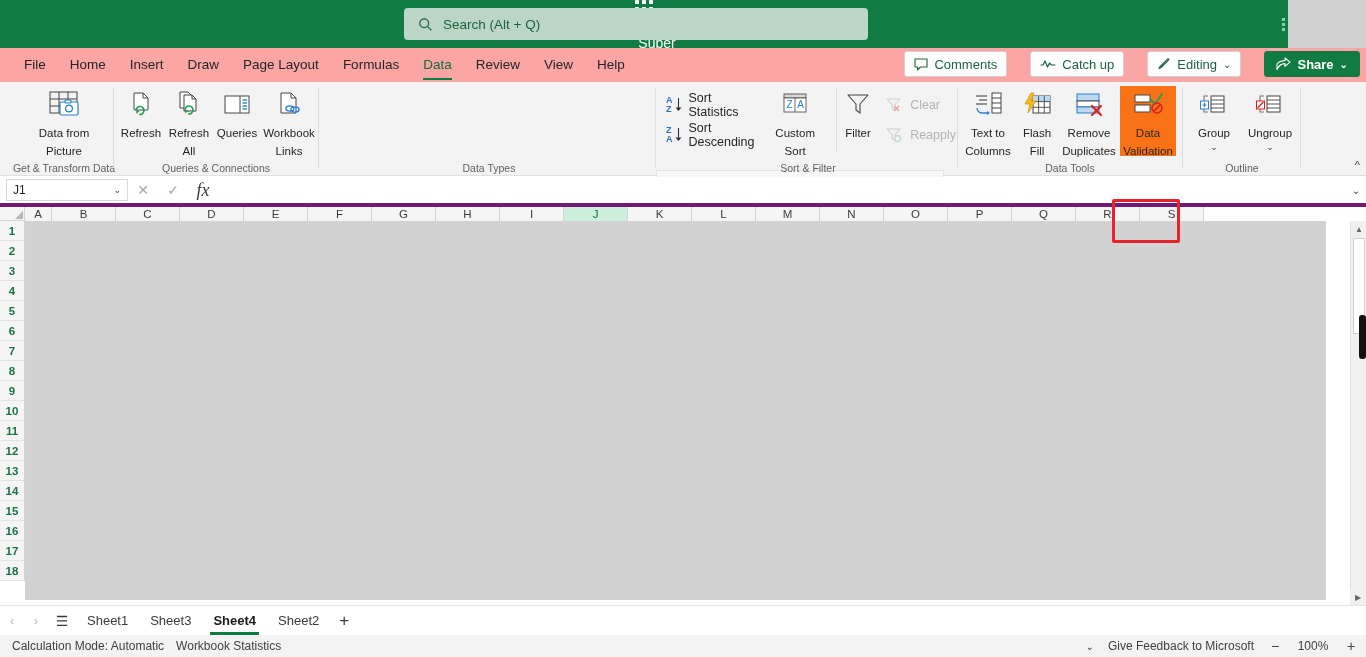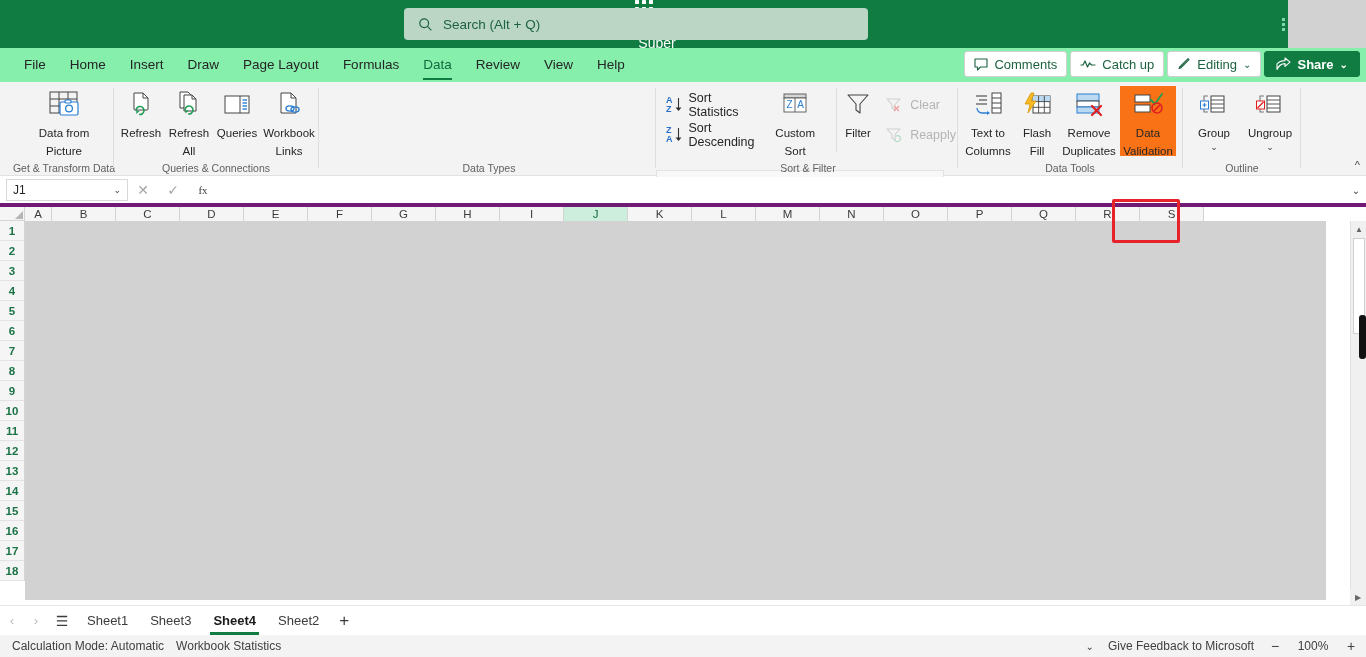--- a/index.html
+++ b/index.html
@@ -41,32 +41,32 @@
     background:transparent; border:0; outline:0; color:#15512f;
     font-family:"Liberation Sans", sans-serif; font-size:13.5px; width:400px;
   }
   .searchbox input::placeholder { color:#1d6340; opacity:1; }
   .acct-dots { position:absolute; left:1282px; top:18px; width:10px; height:12px; }
   .acct-dots i { display:block; width:3px; height:3px; background:#7fd6ad; margin-bottom:2px; }
 
   
   .tabstrip {
     position:absolute; left:0; top:48px; width:1366px; height:34px;
-    background:#86efac; display:flex; align-items:center;
+    background:#fca5a5; display:flex; align-items:center;
   }
   .tab {
     font-size:13.5px; color:#252525; padding:0 12px; height:32px; line-height:32px;
     position:relative; cursor:default; white-space:nowrap;
   }
   .tab:first-child { margin-left:12px; }
   .tab.active { color:#0f6b3d; font-weight:400; }
   .tab.active::after {
     content:""; position:absolute; left:12px; right:12px; bottom:1px; height:2.5px; background:#107c41;
   }
-  .tab-actions { position:absolute; right:6px; top:3px; display:flex; align-items:center; gap:3px; }
+  .tab-actions { position:absolute; right:6px; top:3px; display:flex; align-items:center; gap:23px; }
   .pill {
     height:26px; border:1px solid #d0d0d0; background:#ffffff; border-radius:3px;
     display:flex; align-items:center; gap:6px; padding:0 9px; font-size:13px; color:#1d6340;
     white-space:nowrap;
   }
   .pill.share { background:#107c41; border-color:#107c41; color:#ffffff; font-weight:bold; padding:0 11px; }
   .pill .cv { font-size:10px; color:inherit; }
 
   
   .ribbon {
@@ -121,21 +121,21 @@
     position:absolute; left:0; top:177px; width:1366px; height:30px;
     background:#ffffff; display:flex; align-items:center; border-bottom:4px solid #701a75;
   }
   .namebox {
     margin-left:6px; width:122px; height:22px; border:1px solid #d9d9d9; background:#fff;
     display:flex; align-items:center; justify-content:space-between; padding:0 6px;
     font-size:12px; color:#252525;
   }
   .namebox .cv { font-size:9px; color:#444; }
   .fb-ico { width:30px; text-align:center; font-size:14px; color:#a6a6a6; }
-  .fb-ico.fx { color:#3b3b3b; font-family:"Liberation Serif", serif; font-size:11px; }
+  .fb-ico.fx { color:#3b3b3b; font-style:italic; font-family:"Liberation Serif", serif; font-size:18px; }
   .fb-input {
     flex:1; height:22px; border:0; outline:0; margin-right:2px; padding-left:8px;
     font-size:12.5px; font-family:"Liberation Sans", sans-serif; color:#252525;
   }
   .fb-expand { width:20px; text-align:center; font-size:10px; color:#444; }
 
   
   .gridwrap { position:absolute; left:0; top:207px; width:1366px; height:398px; background:#ffffff; }
   .corner {
     position:absolute; left:0; top:0; width:25px; height:14px; background:#f5f5f5;

